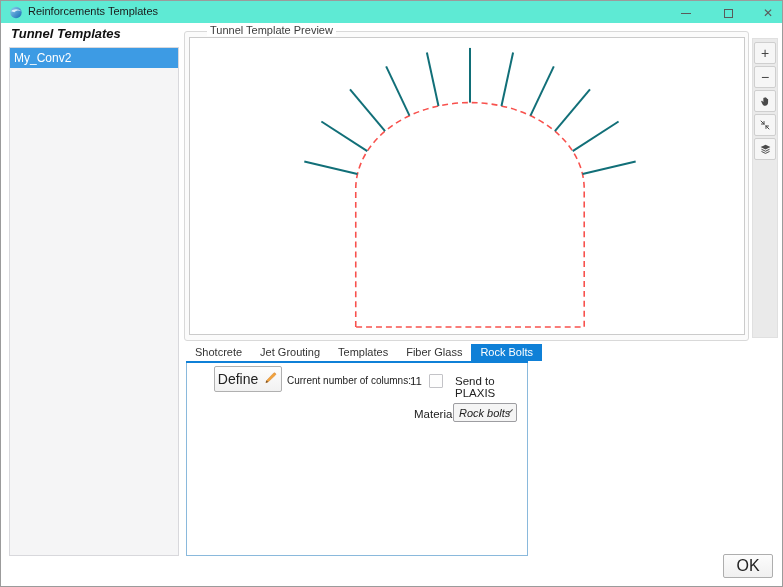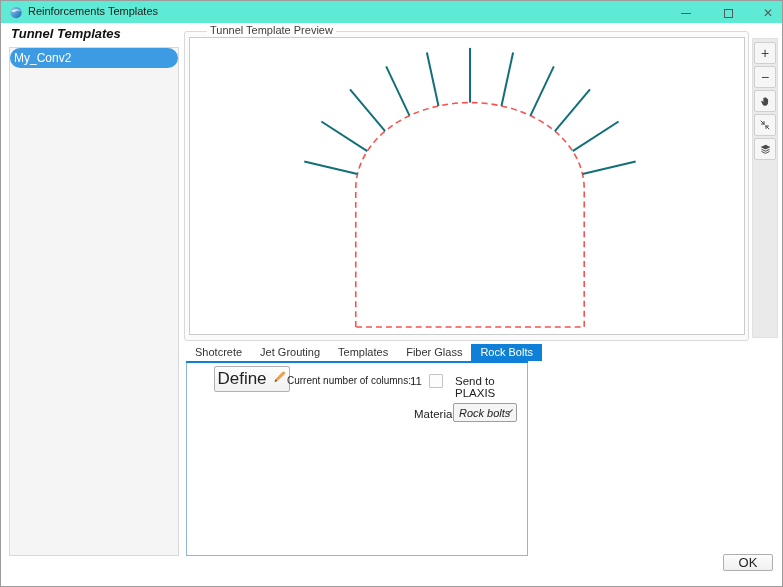--- a/index.html
+++ b/index.html
@@ -18,21 +18,21 @@
   .win-btn.min { left:667px; font-size:13px; }
   .win-btn.max { left:709px; }
   .max-glyph { display:block; width:9px; height:9px; border:1px solid #5a5a5a; }
   .win-btn.close { left:749px; font-size:12px; }
   .min-glyph { display:block; width:10px; border-top:1px solid #5a5a5a; }
   
   .sidebar-header { position:absolute; left:10px; top:25px; font-size:13px; font-weight:bold; color:#111;font-style:italic; }
   .listbox { position:absolute; left:8px; top:46px; width:170px; height:509px;
     background:#f5f5f6; border:1px solid #d8d8dc; }
   .list-item { height:20px; line-height:20px; padding-left:4px; font-size:12px; color:#222; }
-  .list-item.selected { background:#3d9be4; color:#ffffff;border-radius:10px; }
+  .list-item.selected { background:#3d9be4; color:#ffffff; }
   
   .groupbox { position:absolute; left:183px; top:30px; width:565px; height:310px;
     border:1px solid #d9d9d9; border-radius:3px; background:#fbfbfb; }
   .groupbox-label { position:absolute; left:12px; top:-8px; padding:0 3px; background:#ffffff;
     font-size:11px; color:#3c3c3c; white-space:nowrap;margin-left:10px; }
   .canvas { position:absolute; left:4px; top:5px; width:556px; height:298px;
     background:#ffffff; border:1px solid #cbcbcb; }
   .canvas svg { display:block; width:100%; height:100%; }
   
   .preview-toolbar { position:absolute; left:751px; top:37px; width:26px; height:300px;
@@ -42,39 +42,39 @@
     color:#444; font-size:14px; line-height:1; }
   .tool-btn svg { display:block; }
   
   .tab-bar { position:absolute; left:185px; top:343px; width:342px; height:19px;
     display:flex; align-items:center; border-bottom:2px solid #0f80d7; }
   .tab { padding:0 9px; line-height:17px; font-size:11px; color:#333; white-space:nowrap; }
   .tab.active { background:#0f80d7; color:#ffffff; }
   .tab-panel { position:absolute; left:185px; top:362px; width:342px; height:193px;
     background:#ffffff; border:1px solid #8ab9dc; border-top:none; }
   
-  .define-btn { position:absolute; left:27px; top:3px; width:76px; height:26px;
+  .define-btn { position:absolute; left:27px; top:3px; width:68px; height:26px;
     background:linear-gradient(#fdfdfd,#f1f1f1); border:1px solid #b0b0b0; border-radius:2px;
-    display:flex; align-items:center; justify-content:center; gap:5px; font-size:17px; color:#222; }
+    display:flex; align-items:center; justify-content:center; gap:5px; font-size:14px; color:#222; }
   .cols-label { position:absolute; left:100px; top:12px; font-size:10px; color:#222; }
   .cols-value { position:absolute; left:223px; top:12px; font-size:11.5px; color:#222; }
   .checkbox { position:absolute; left:242px; top:11px; width:14px; height:14px;
     background:#fdfdfd; border:1px solid #c3c3c7; border-radius:1px; }
   .checkbox-label { position:absolute; left:261px; top:12px; font-size:11.5px; color:#222;margin-left:7px; }
   .material-label { position:absolute; left:227px; top:45px; font-size:11.5px; color:#222; }
   .dropdown { position:absolute; left:266px; top:40px; width:64px; height:19px;
     background:#f5f5f5; border:1px solid #9d9da1; border-radius:2px;
     display:flex; align-items:center; padding:0 5px; }
   .dropdown-value { flex:1; font-size:11px; font-style:italic; color:#222; white-space:nowrap; }
   .chevron { width:6px; height:6px; border-right:1.4px solid #555; border-bottom:1.4px solid #555;
     transform:rotate(45deg) translate(-1px,-1px); }
   
-  .ok-btn { position:absolute; left:722px; top:553px; width:50px; height:17px;
+  .ok-btn { position:absolute; left:722px; top:553px; width:50px; height:24px;
     background:linear-gradient(#fcfcfc,#f0f0f0); border:1px solid #aeaeae; border-radius:2px;
-    font-size:13px; color:#222; display:flex; align-items:center; justify-content:center; }
+    font-size:16px; color:#222; display:flex; align-items:center; justify-content:center; }
 </style>
 </head>
 <body>
 
 <div id="window">
 
   <div class="titlebar">
     <span class="app-icon">
       <svg viewBox="0 0 16 16">
         <defs>

